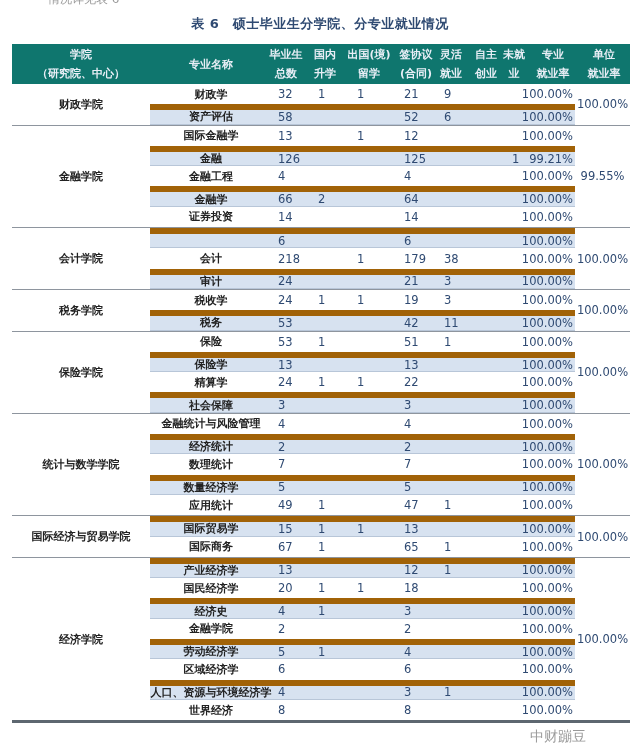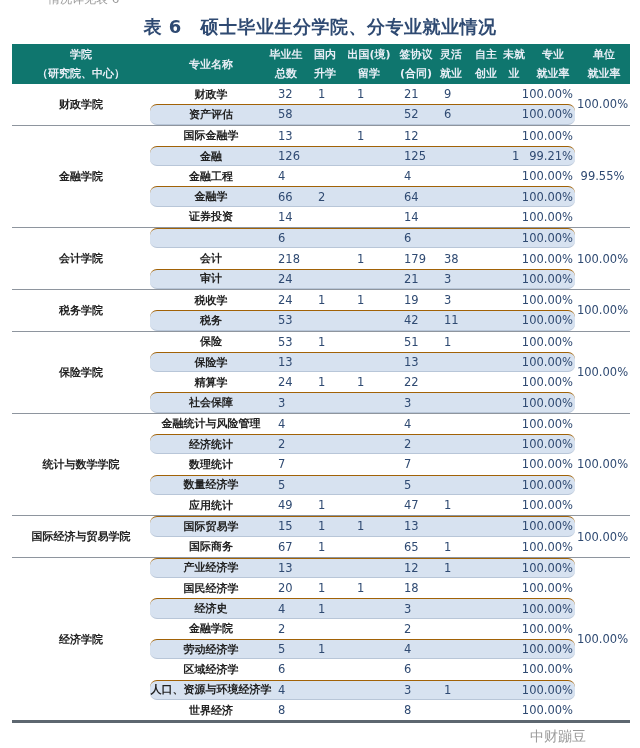--- a/index.html
+++ b/index.html
@@ -1,33 +1,33 @@
 <!DOCTYPE html>
 <html><head>
 <meta charset="utf-8">
 <style>
   html, body { margin: 0; padding: 0; background: #ffffff; }
   body { width: 640px; height: 748px; position: relative; overflow: hidden;
          font-family: "DejaVu Sans", "Liberation Sans", sans-serif; }
   .cutoff { position: absolute; left: 48px; top: -9px; font-size: 12px; color: #555; opacity: .6; }
   .title { position: absolute; left: 0; width: 640px; top: 15px; text-align: center;
-           font-size: 18px; font-weight: bold; color: #2f4a72; letter-spacing: .5px; }
+           font-size: 13px; font-weight: bold; color: #2f4a72; letter-spacing: .5px; }
   .table { position: absolute; left: 12px; top: 44px; width: 618px; }
   .thead { height: 40px; background: #0f766e; color: #e8eef6; font-size: 11px; font-weight: bold;
            position: relative; }
   .th { position: absolute; top: 0; height: 40px; display: flex; flex-direction: column;
         justify-content: center; align-items: center; line-height: 19px; text-align: center; white-space: nowrap; }
   .group { position: relative; border-bottom: 1px solid #8e959e; }
   .group.last { border-bottom: 3px solid #5d6770; }
   .college { position: absolute; left: 0; width: 138px; top: 0; bottom: 0; display: flex;
              align-items: center; justify-content: center; font-size: 11px; font-weight: bold; color: #222; }
   .unitrate { position: absolute; left: 563px; width: 55px; top: 0; bottom: 0; display: flex;
               align-items: center; justify-content: center; font-size: 11.5px; color: #2f4a72; }
   .row { position: relative; height: 20.3px; margin-left: 138px; width: 425px; font-size: 11.5px; }
-  .row.shade { background: #d7e2f0; border-top: 1px solid #a16207; border-bottom: 1px solid #b8c6d8; box-sizing: border-box; border-radius: 7px; }
+  .row.shade { background: #d7e2f0; border-top: 6px solid #a16207; border-bottom: 1px solid #b8c6d8; box-sizing: border-box; }
   .cell { position: absolute; top: 0; height: 100%; display: flex; align-items: center; white-space: nowrap; }
   .major { left: 0; width: 122px; justify-content: center; font-weight: bold; color: #222; font-size: 11px; }
   .num { color: #2f4a72; }
   .c-total { left: 128px; }
   .c-dom { left: 168px; }
   .c-abroad { left: 207px; }
   .c-sign { left: 254px; }
   .c-flex { left: 294px; }
   .c-self { left: 336px; }
   .c-unemp { left: 362px; }

